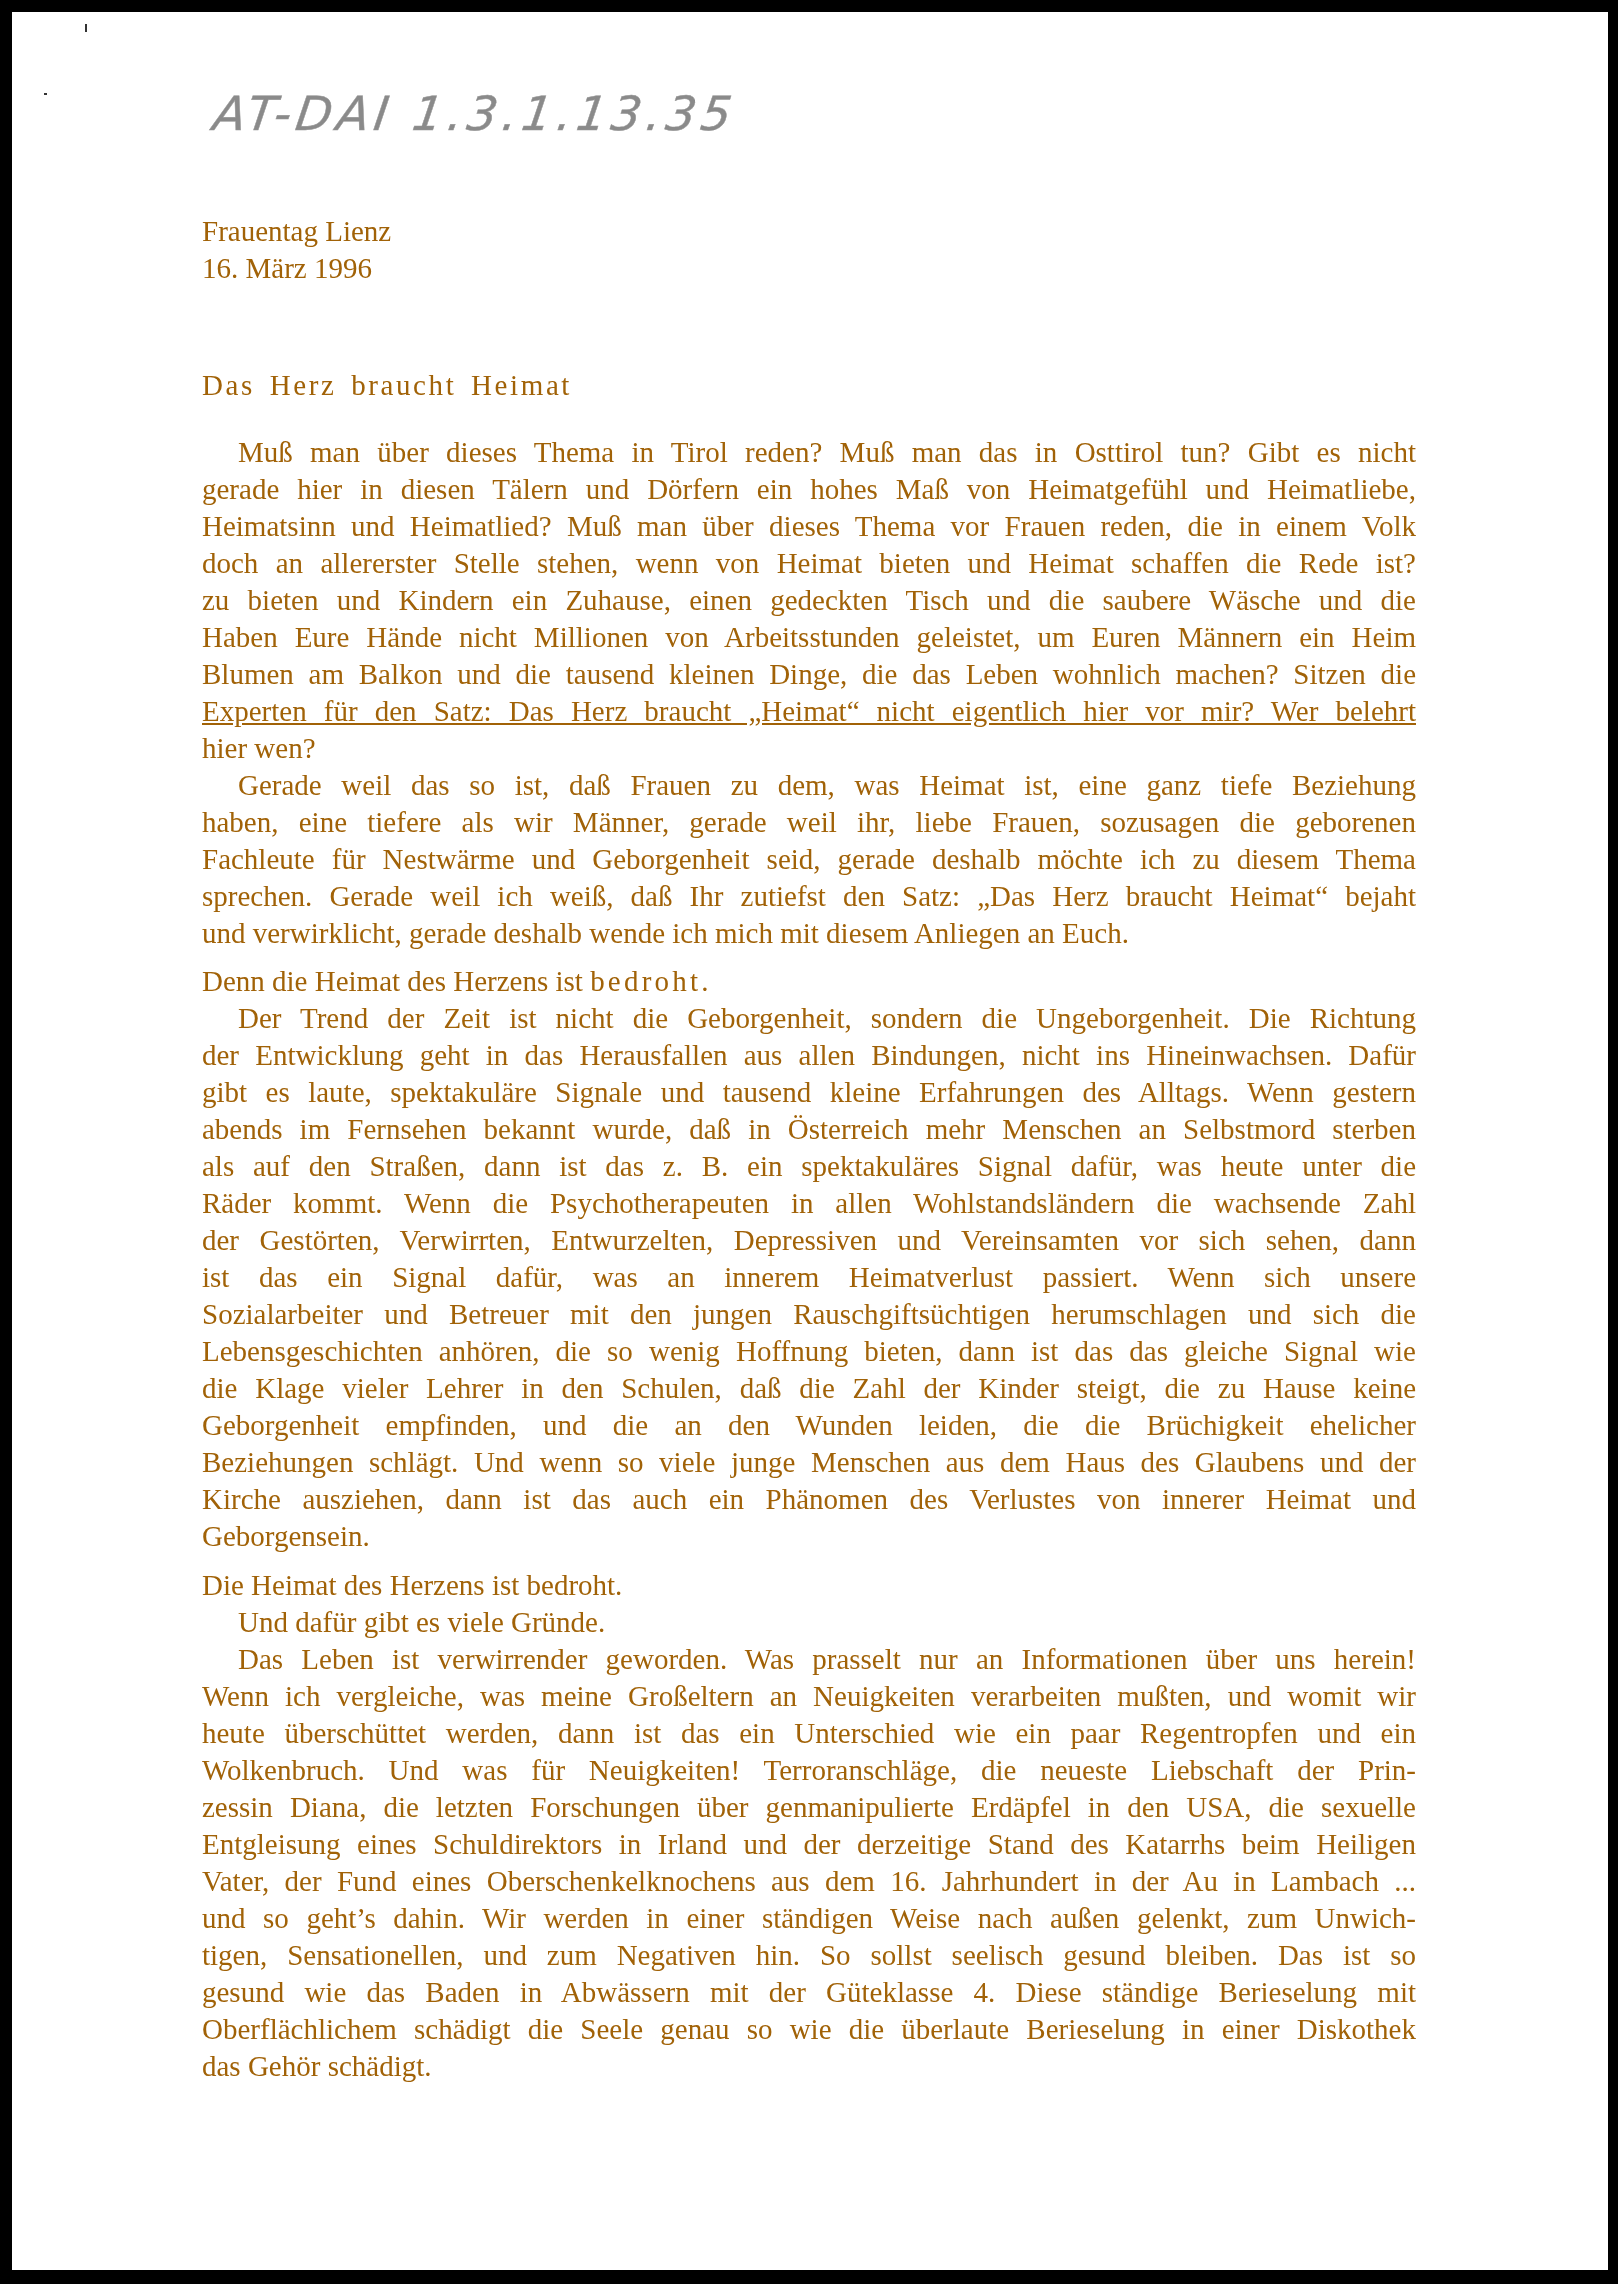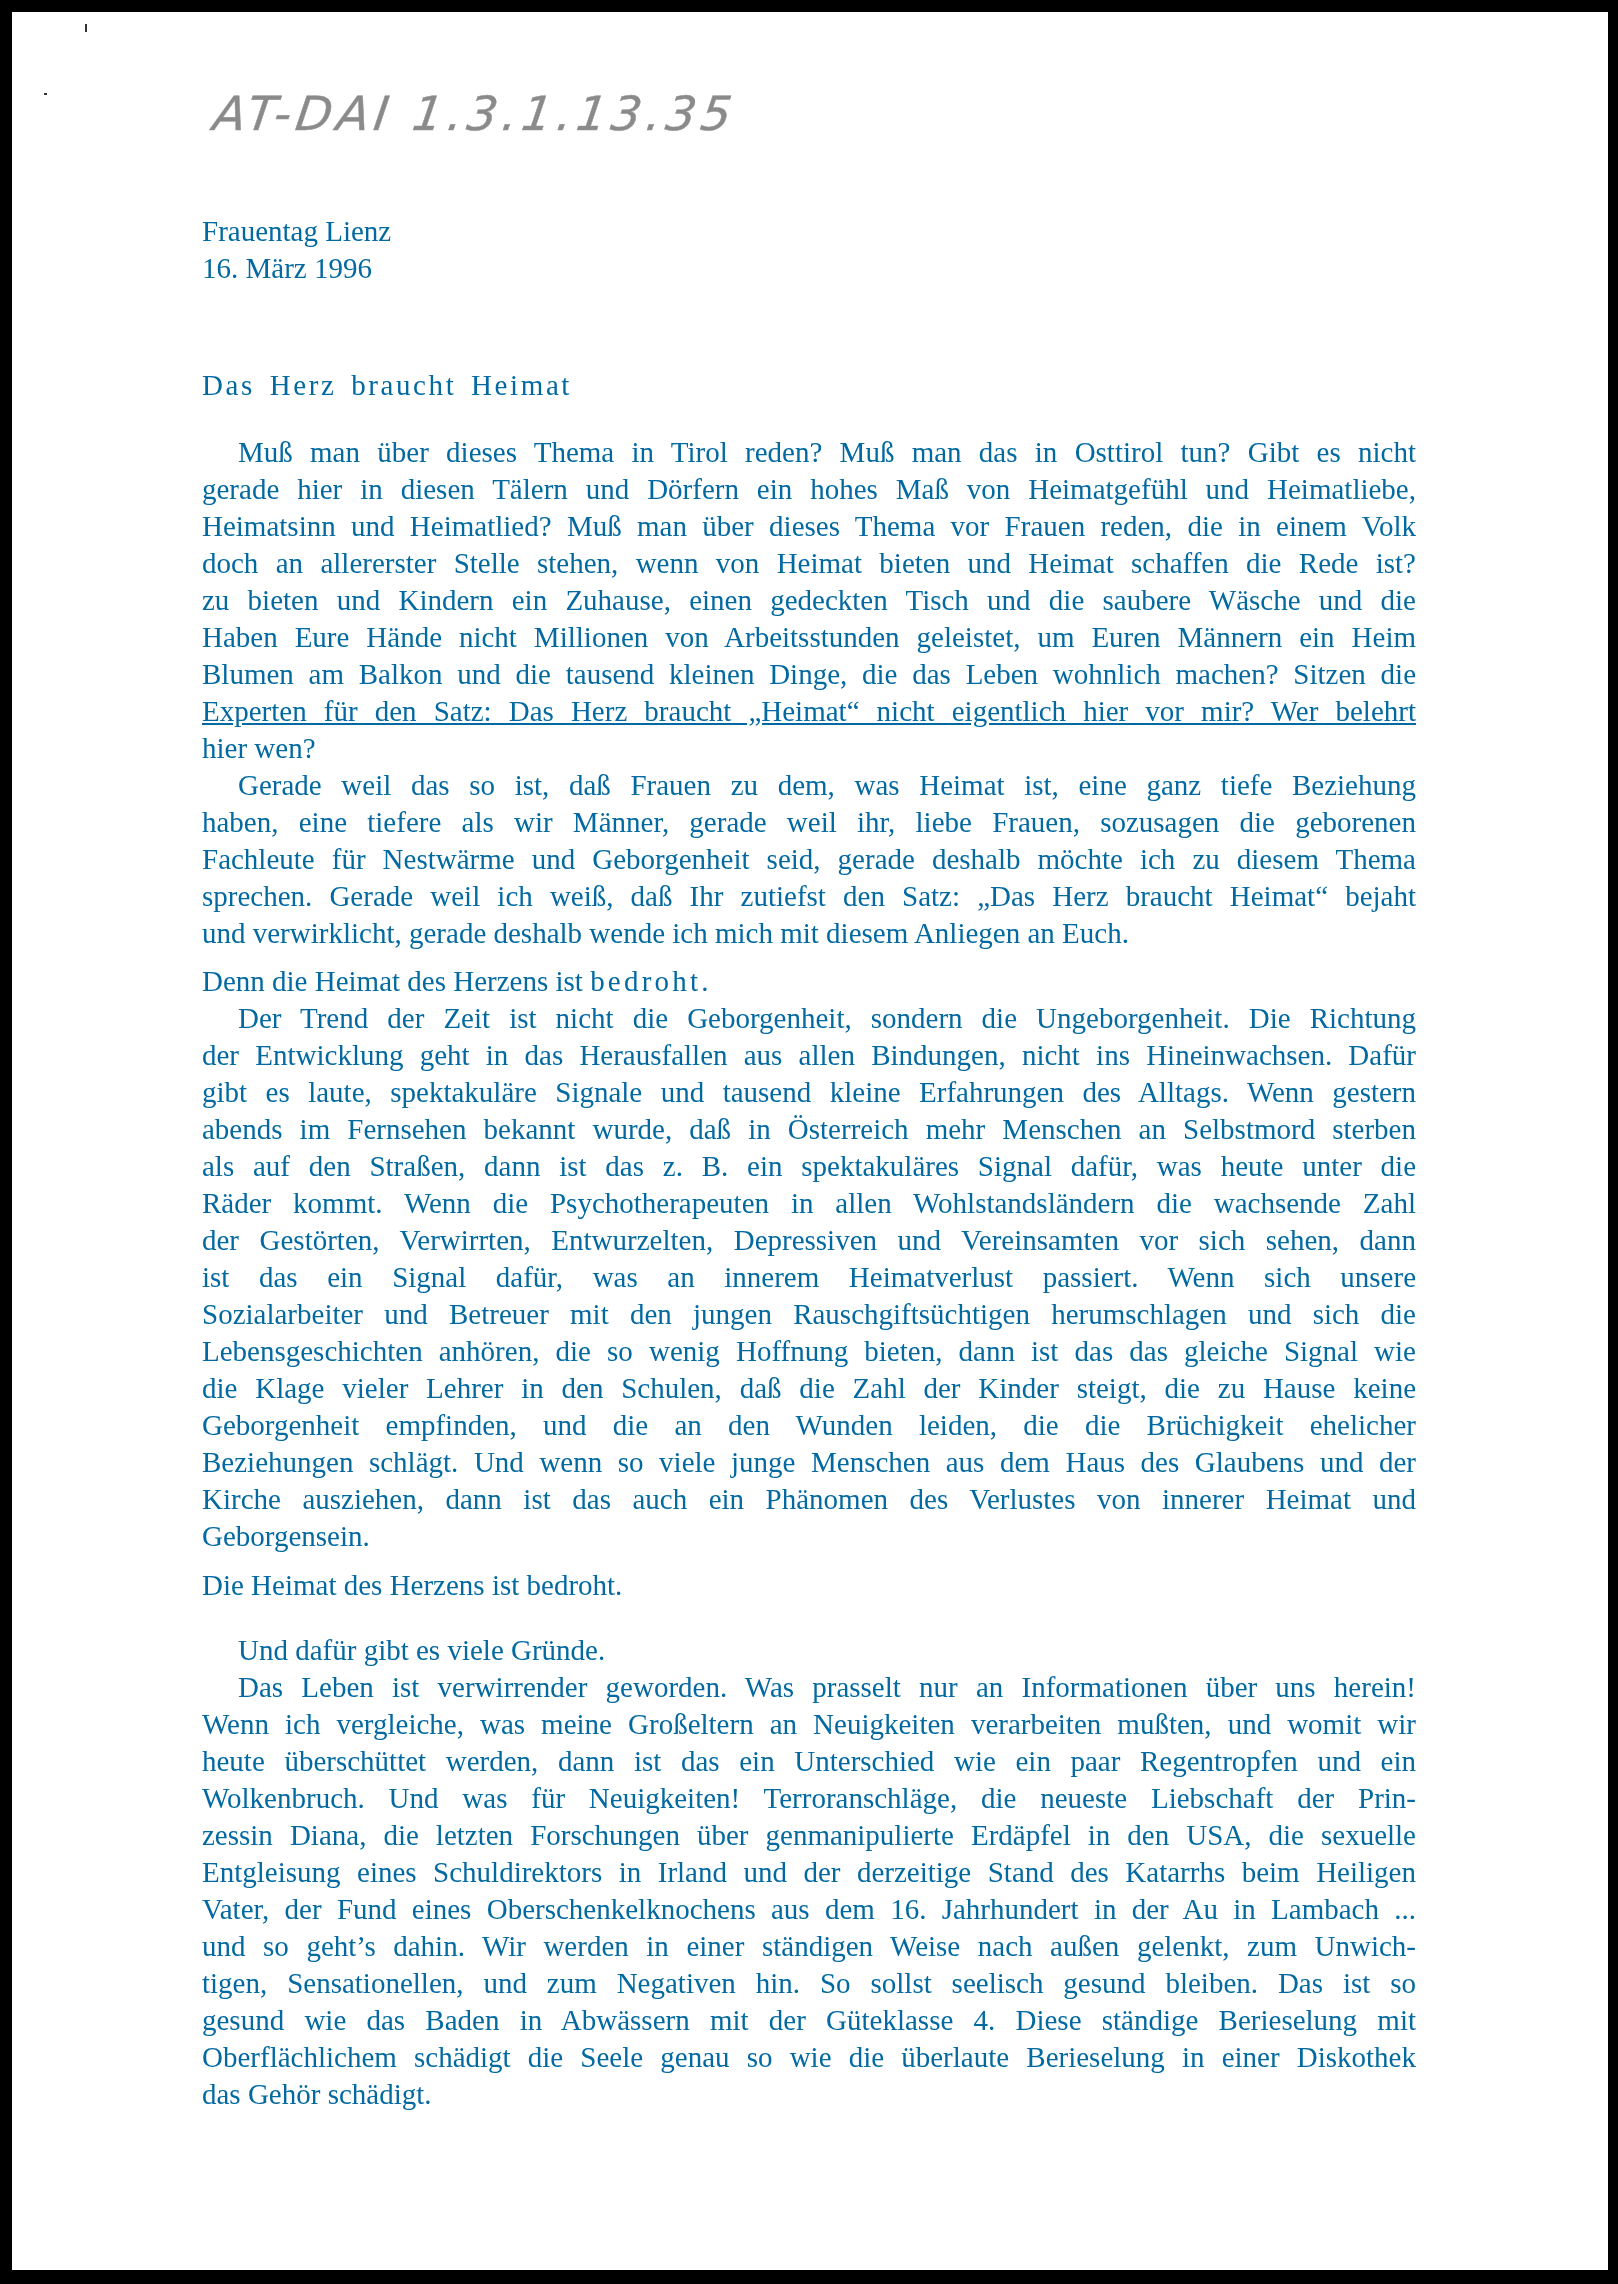--- a/index.html
+++ b/index.html
@@ -11,21 +11,21 @@
     position: absolute; left: 12px; top: 12px; width: 1596px; height: 2258px;
     background: #fff;
   }
   .ref {
     position: absolute; left: 202px; top: 74px;
     font-family: "DejaVu Sans", sans-serif; font-size: 47px; font-weight: 200;
     color: #8a8a8a; letter-spacing: 4.9px; transform: skewX(-8deg);
     font-style: italic; -webkit-text-stroke: 0.5px #999;
   }
   .speck { position: absolute; background: #333; }
-  .serif { font-family: "Liberation Serif", serif; color: #0369a1; }
+  .serif { font-family: "Liberation Serif", serif; color: #a16207; }
   .head-line { position: absolute; left: 190px; font-size: 29px; line-height: 36px; }
   .title { position: absolute; left: 190px; top: 340px; font-size: 29px; letter-spacing: 2.6px; word-spacing: 4.9px; margin-top: 17px; }
   .body { position: absolute; left: 190px; width: 1214px; font-size: 29px; line-height: 37px; }
   .ln { display: block; text-align: justify; text-align-last: justify; white-space: nowrap; height: 37px; }
   .ln.last { text-align-last: left; }
   .ln.ind { padding-left: 36px; }
   .ln > span { white-space: normal; }
   .sp { letter-spacing: 3.2px; }
   .gap { height: 11.3px; display: block; }
 </style>
@@ -82,21 +82,21 @@
       <span class="ln" style="white-space: normal; overflow: hidden;">Geborgenheit empfinden, und die an den Wunden leiden, die die Brüchigkeit ehelicher</span>
       <span class="ln" style="white-space: normal; overflow: hidden;">Beziehungen schlägt. Und wenn so viele junge Menschen aus dem Haus des Glaubens und der</span>
       <span class="ln" style="white-space: normal; overflow: hidden;">Kirche ausziehen, dann ist das auch ein Phänomen des Verlustes von innerer Heimat und</span>
       <span class="ln last" style="white-space: normal; overflow: hidden;">Geborgensein.</span>
     </div>
     <span class="gap"></span>
     <div>
       <span class="ln last" style="white-space: normal; overflow: hidden;">Die Heimat des Herzens ist bedroht.</span>
     </div>
     <div>
-      <span class="ln ind last" style="white-space: normal; overflow: hidden; margin-top: 28px;">Und dafür gibt es viele Gründe.</span>
+      <span class="ln ind last" style="white-space: normal; overflow: hidden;">Und dafür gibt es viele Gründe.</span>
     </div>
     <div>
       <span class="ln ind" style="white-space: normal; overflow: hidden;">Das Leben ist verwirrender geworden. Was prasselt nur an Informationen über uns herein!</span>
       <span class="ln" style="white-space: normal; overflow: hidden;">Wenn ich vergleiche, was meine Großeltern an Neuigkeiten verarbeiten mußten, und womit wir</span>
       <span class="ln" style="white-space: normal; overflow: hidden;">heute überschüttet werden, dann ist das ein Unterschied wie ein paar Regentropfen und ein</span>
       <span class="ln" style="white-space: normal; overflow: hidden;">Wolkenbruch. Und was für Neuigkeiten! Terroranschläge, die neueste Liebschaft der Prin-</span>
       <span class="ln" style="white-space: normal; overflow: hidden;">zessin Diana, die letzten Forschungen über genmanipulierte Erdäpfel in den USA, die sexuelle</span>
       <span class="ln" style="white-space: normal; overflow: hidden;">Entgleisung eines Schuldirektors in Irland und der derzeitige Stand des Katarrhs beim Heiligen</span>
       <span class="ln" style="white-space: normal; overflow: hidden;">Vater, der Fund eines Oberschenkelknochens aus dem 16. Jahrhundert in der Au in Lambach ...</span>
       <span class="ln" style="white-space: normal; overflow: hidden;">und so geht’s dahin. Wir werden in einer ständigen Weise nach außen gelenkt, zum Unwich-</span>

